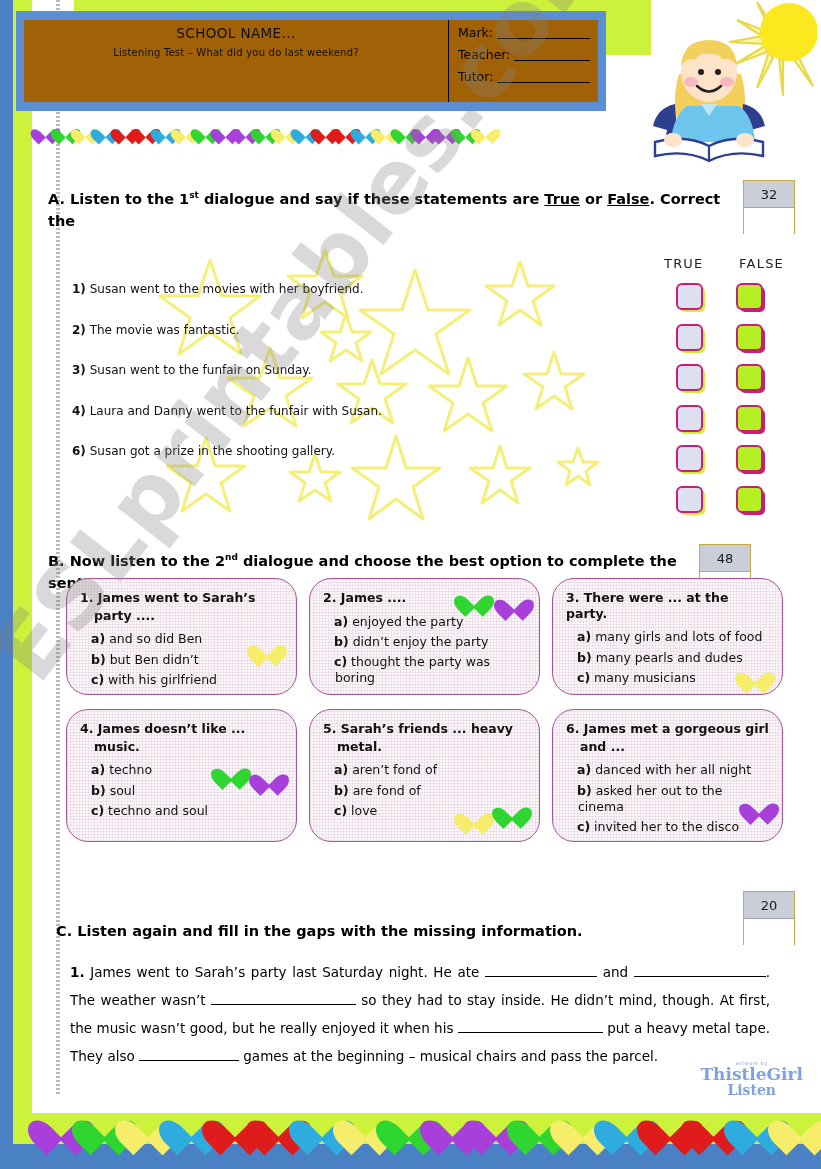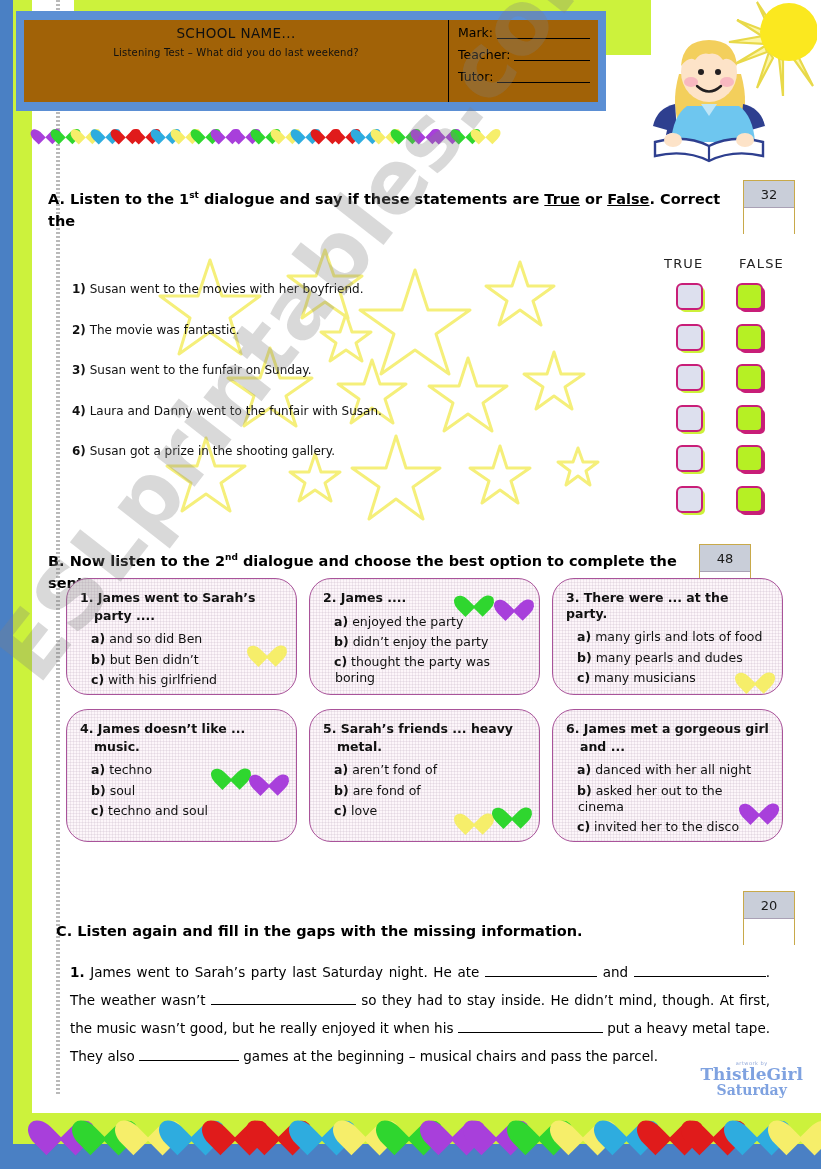--- a/index.html
+++ b/index.html
@@ -504,21 +504,21 @@
       <div class="score-bottom"></div>
     </div>
 
     <div class="gap-par">
       <b>1.</b><span> James went to Sarah’s party last Saturday night. He ate </span><span class="blank w1"></span><span> and </span><span class="blank w3"></span><span>. The weather wasn’t </span><span class="blank w4"></span><span> so they had to stay inside. He didn’t mind, though. At first, the music wasn’t good, but he really enjoyed it when his </span><span class="blank w4"></span><span> put a heavy metal tape. They also </span><span class="blank w5"></span><span> games at the beginning – musical chairs and pass the parcel.</span>
     </div>
 
     <div class="logo">
       <div class="logo-top">artwork by</div>
       <div class="logo-main">ThistleGirl</div>
-      <div class="logo-sub">Saturday</div>
+      <div class="logo-sub">Listen</div>
     </div>
 
   </div>
 
   <div class="hearts-bottom" id="hearts-bottom">
       <span class="heart b c-purple"></span>
       <span class="heart b c-green"></span>
       <span class="heart b c-yellow"></span>
       <span class="heart b c-blue"></span>
       <span class="heart b c-red"></span>

